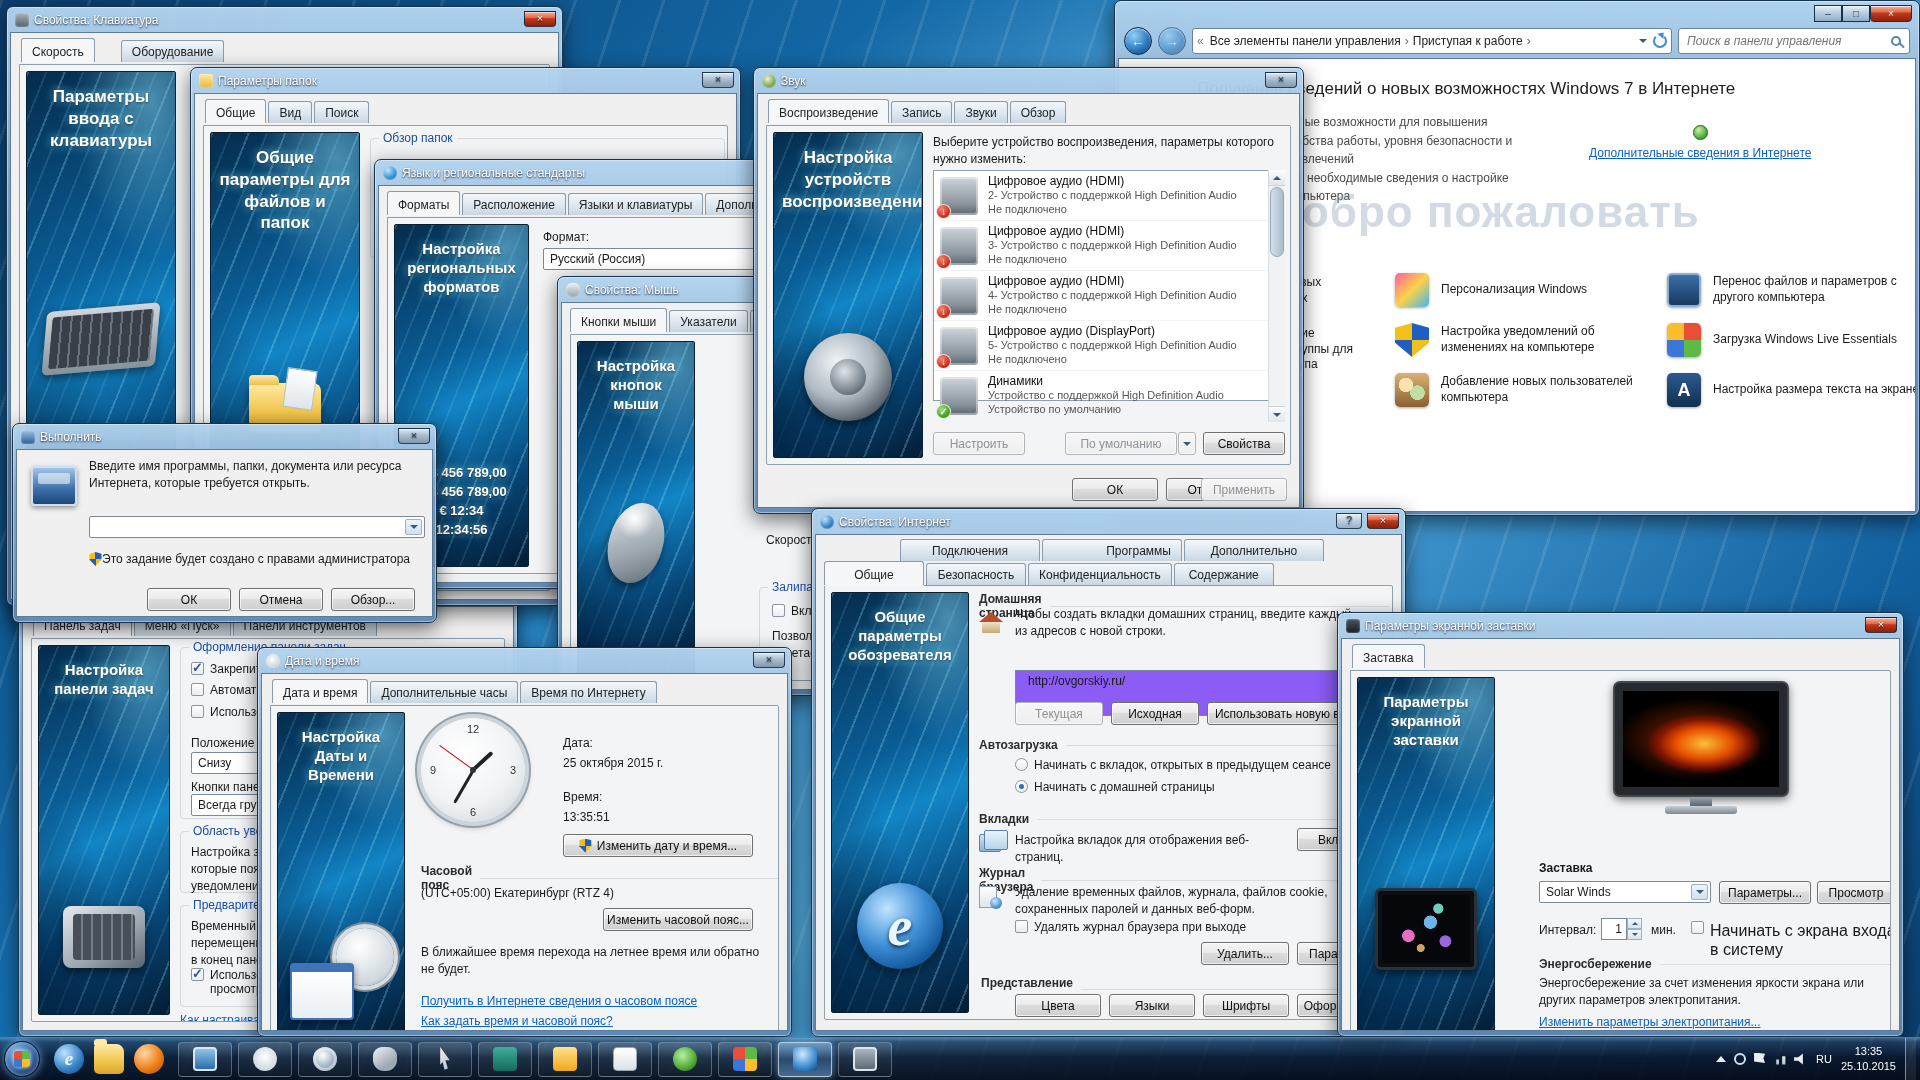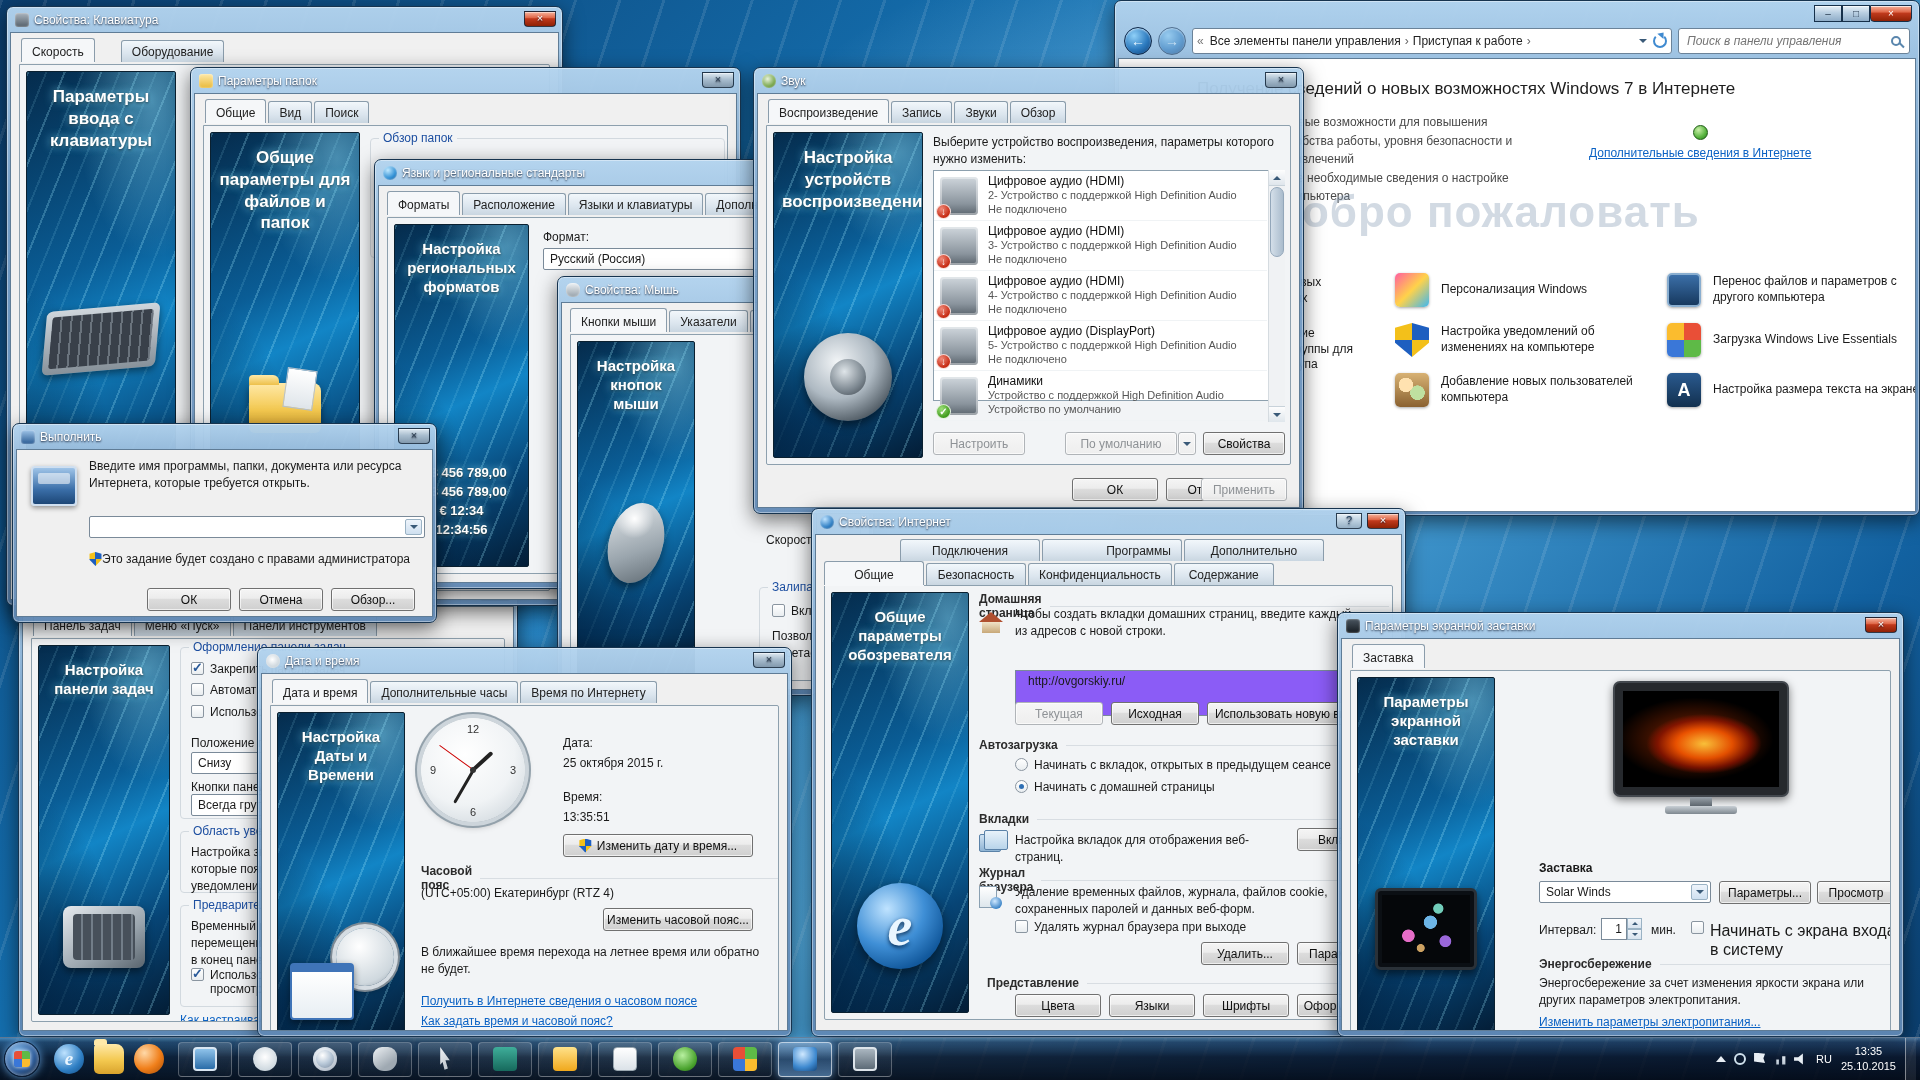--- a/index.html
+++ b/index.html
@@ -736,21 +736,21 @@
             <span>Журнал браузера</span>
           </div>
         <span class="hist-ic" style="left:154px; top:300px;"></span>
         <div class="txt" style="left:190px; top:298px; width:340px;">Удаление временных файлов, журнала, файлов cookie, сохраненных паролей и данных веб-форм.</div>
         <div class="opt" style="position:absolute; left:190px; top:334px;">
           <span class="cb"></span>
           <span>Удалять журнал браузера при выходе</span>
         </div>
         <div class="btn" style="left:376px; top:356px; width:88px;">Удалить...</div>
         <div class="btn" style="left:472px; top:356px; width:88px;">Параметры</div>
-        <div class="sec-head" style="left:162px; top:390px; width:410px; overflow:hidden;">
+        <div class="sec-head" style="left:156px; top:390px; width:410px; overflow:hidden;align-items:flex-end;">
             <span>Представление</span>
           </div>
         <div class="btn" style="left:190px; top:408px; width:86px;">Цвета</div>
         <div class="btn" style="left:284px; top:408px; width:86px;">Языки</div>
         <div class="btn" style="left:378px; top:408px; width:86px;">Шрифты</div>
         <div class="btn" style="left:472px; top:408px; width:88px;">Оформление</div>
       </div>
     </div>
   </div>
 

